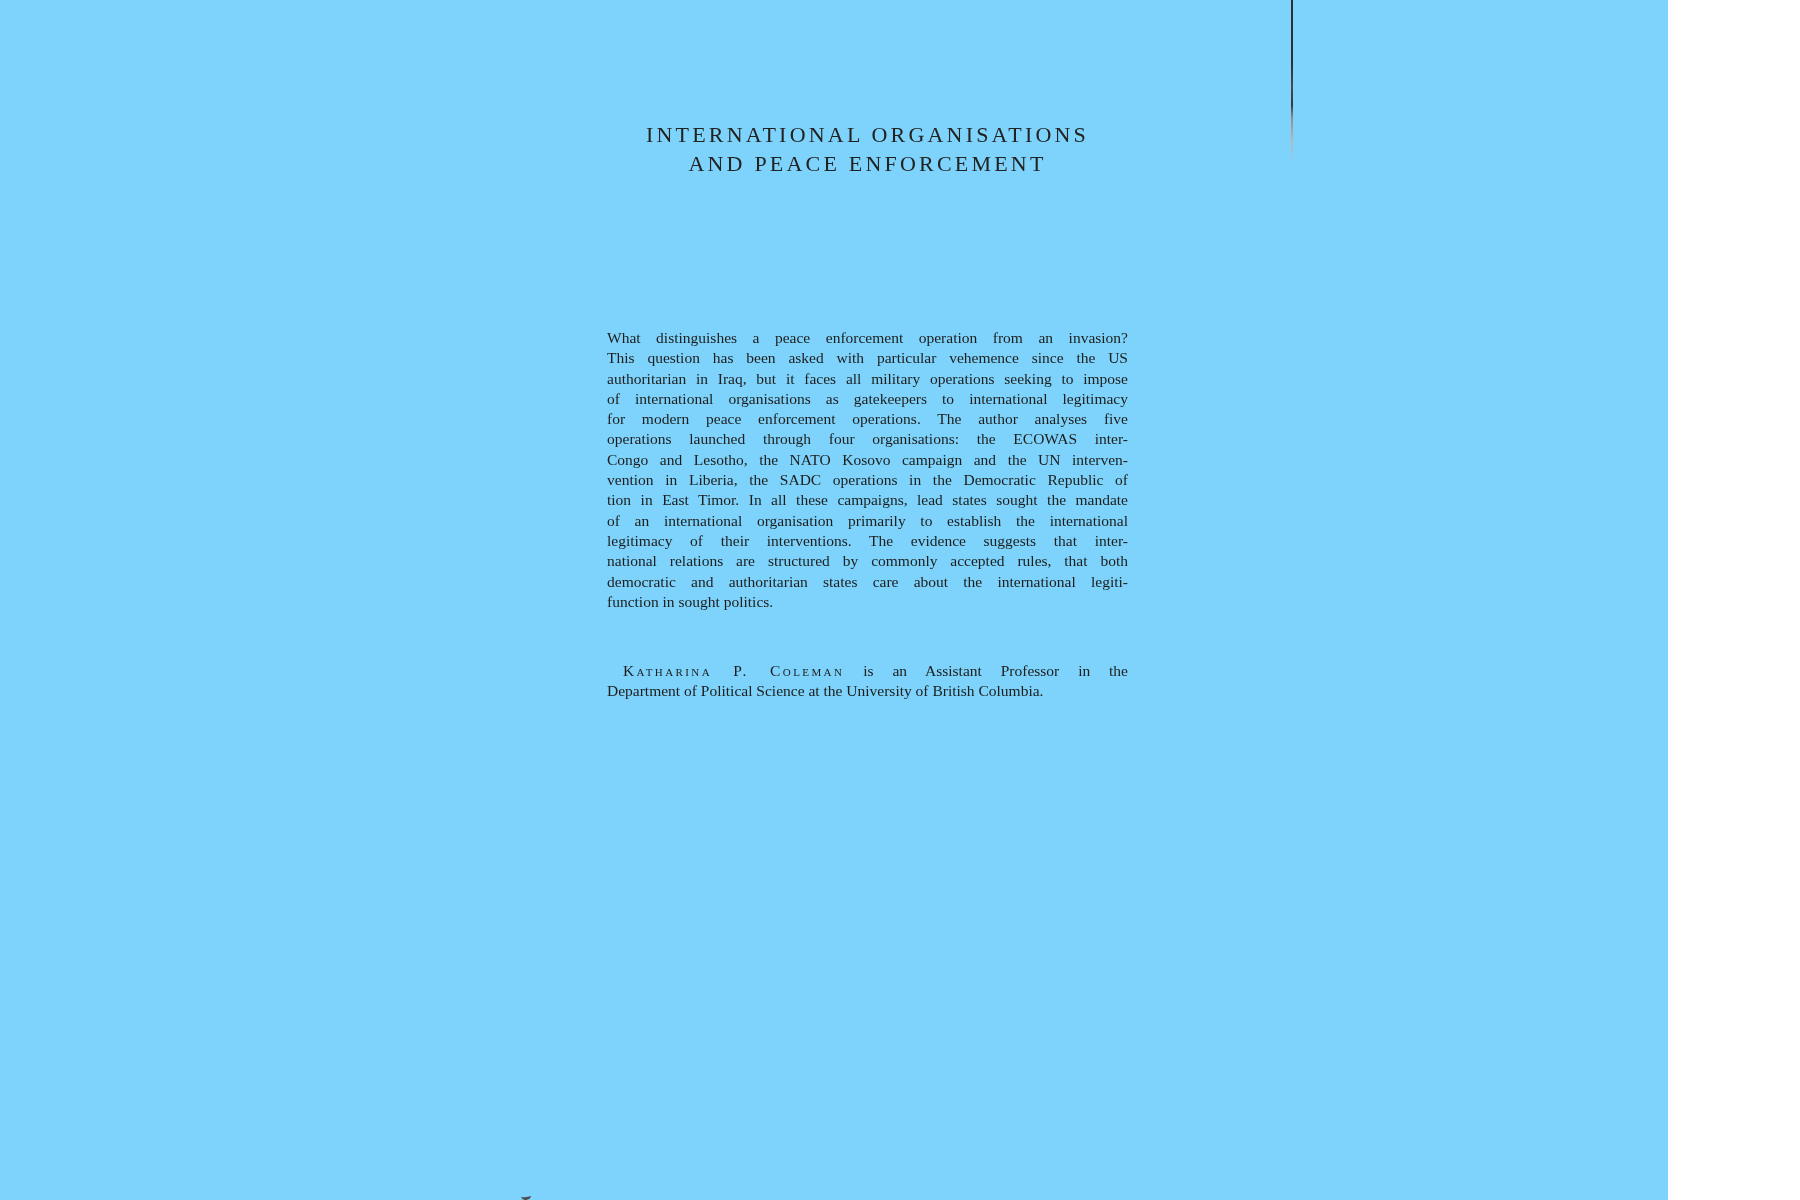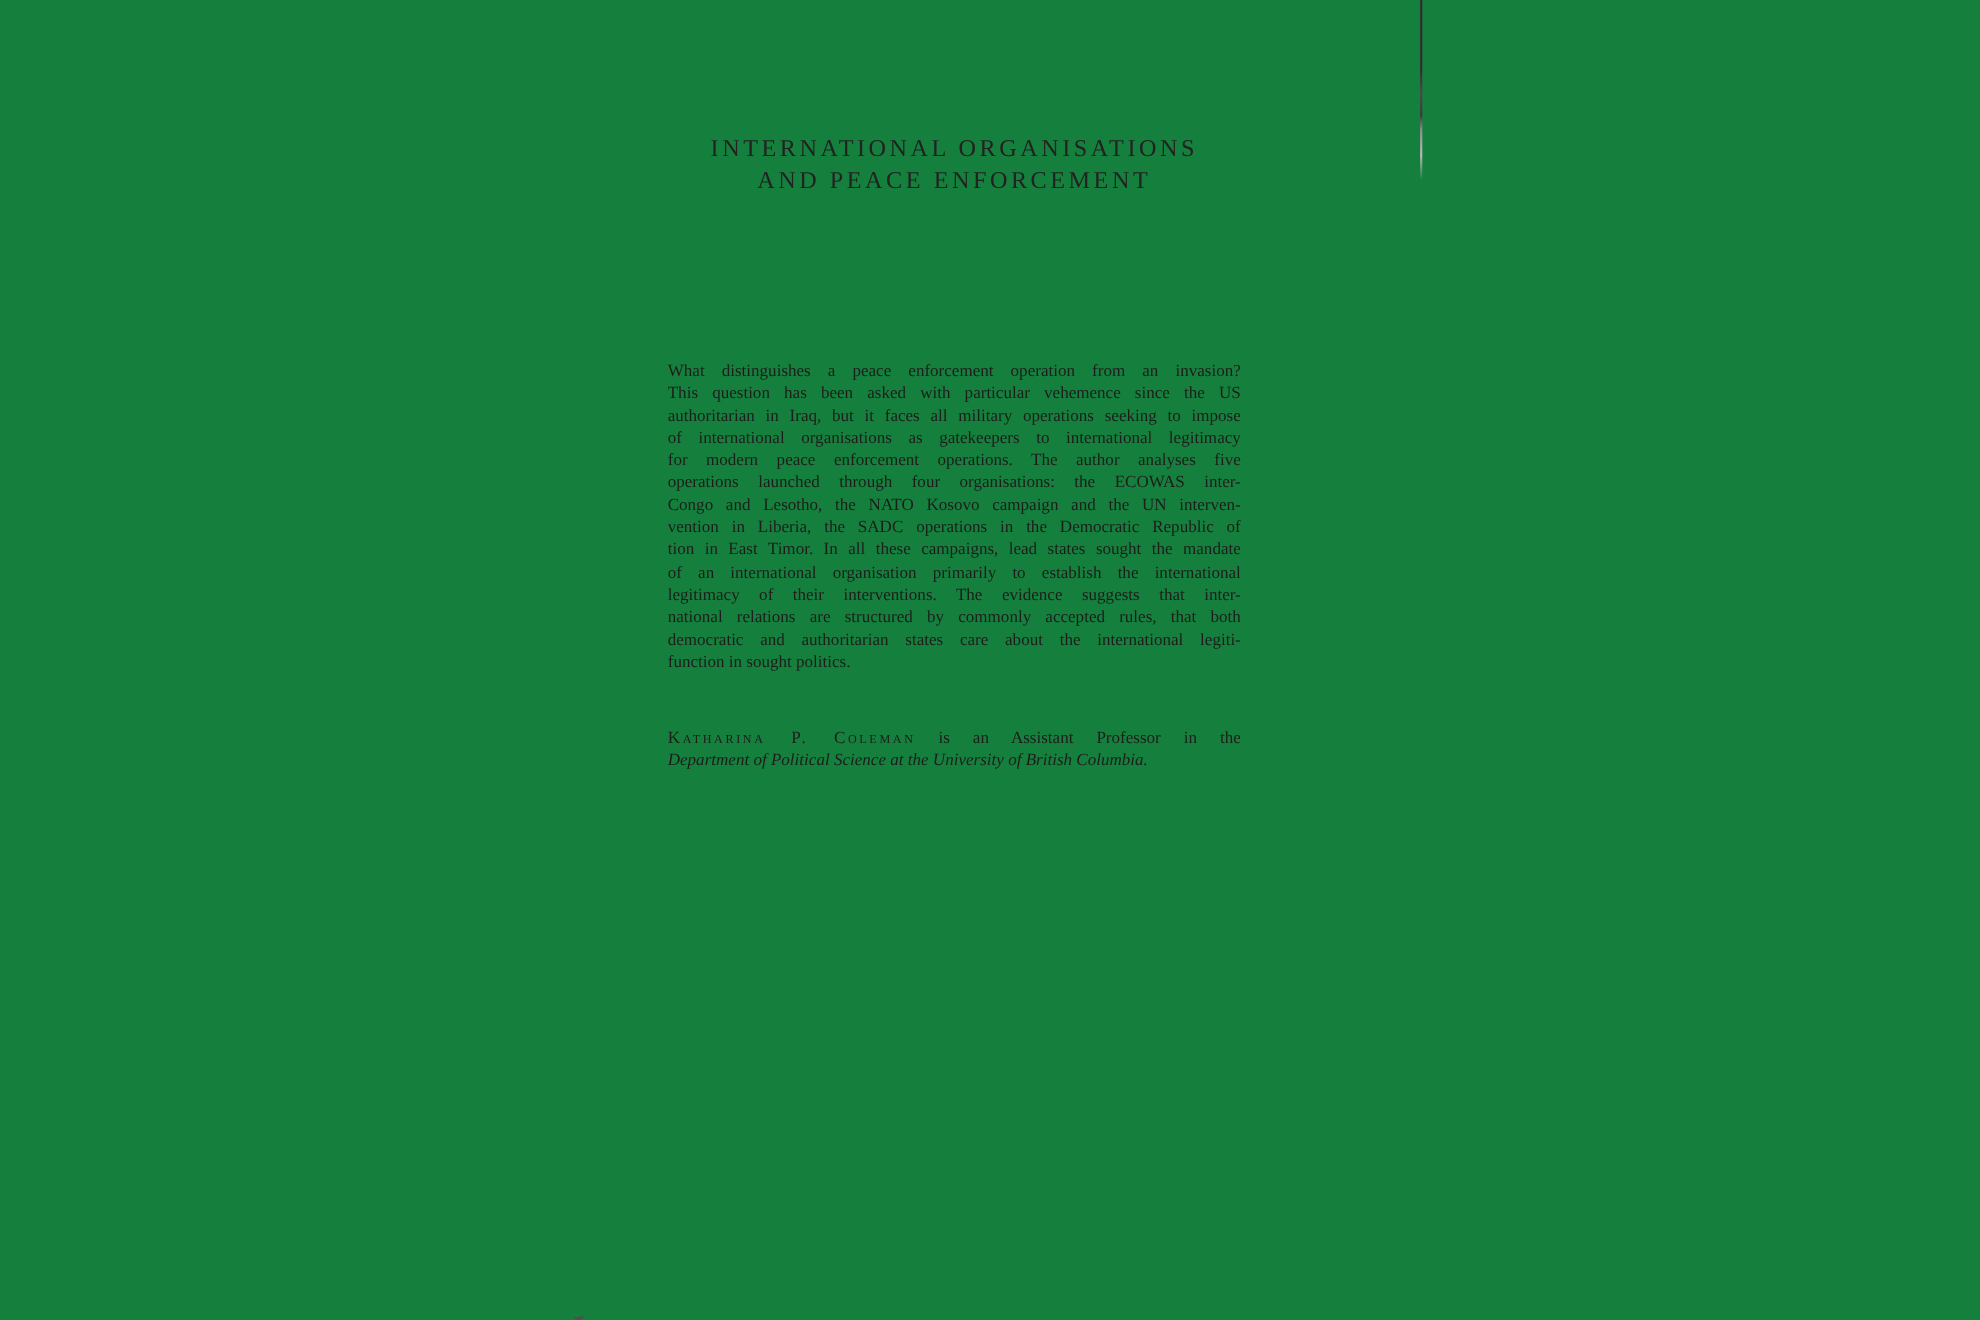--- a/index.html
+++ b/index.html
@@ -3,23 +3,23 @@
 <meta charset="utf-8">
 <style>
   html, body {
     margin: 0;
     padding: 0;
     background: #ffffff;
     font-family: "Liberation Serif", "DejaVu Serif", serif;
   }
   .page {
     position: relative;
-    width: 1800px;
+    width: 1668px;
     height: 1200px;
-    background: #15803d;
+    background: #7dd3fc;
     overflow: hidden;
     color: #1d1d1b;
   }
   
   .scan-line {
     position: absolute;
     left: 1291px;
     top: 0;
     width: 2px;
     height: 164px;
@@ -76,25 +76,25 @@
     height: 20.3px;
     line-height: 20.3px;
     text-align: justify;
     text-align-last: justify;
     overflow: hidden;
     white-space: nowrap;
   }
   .author-bio .jline.lastline {
     text-align: right;
     text-align-last: left;
-    font-style: italic;
   }
   .author-name {
     font-variant: small-caps;
     letter-spacing: 2.4px;
+    margin-left: 16px;
   }
 </style>
 </head>
 <body>
 
 <div class="page">
 
   <div class="scan-line"></div>
 
   <div class="column book-title">

